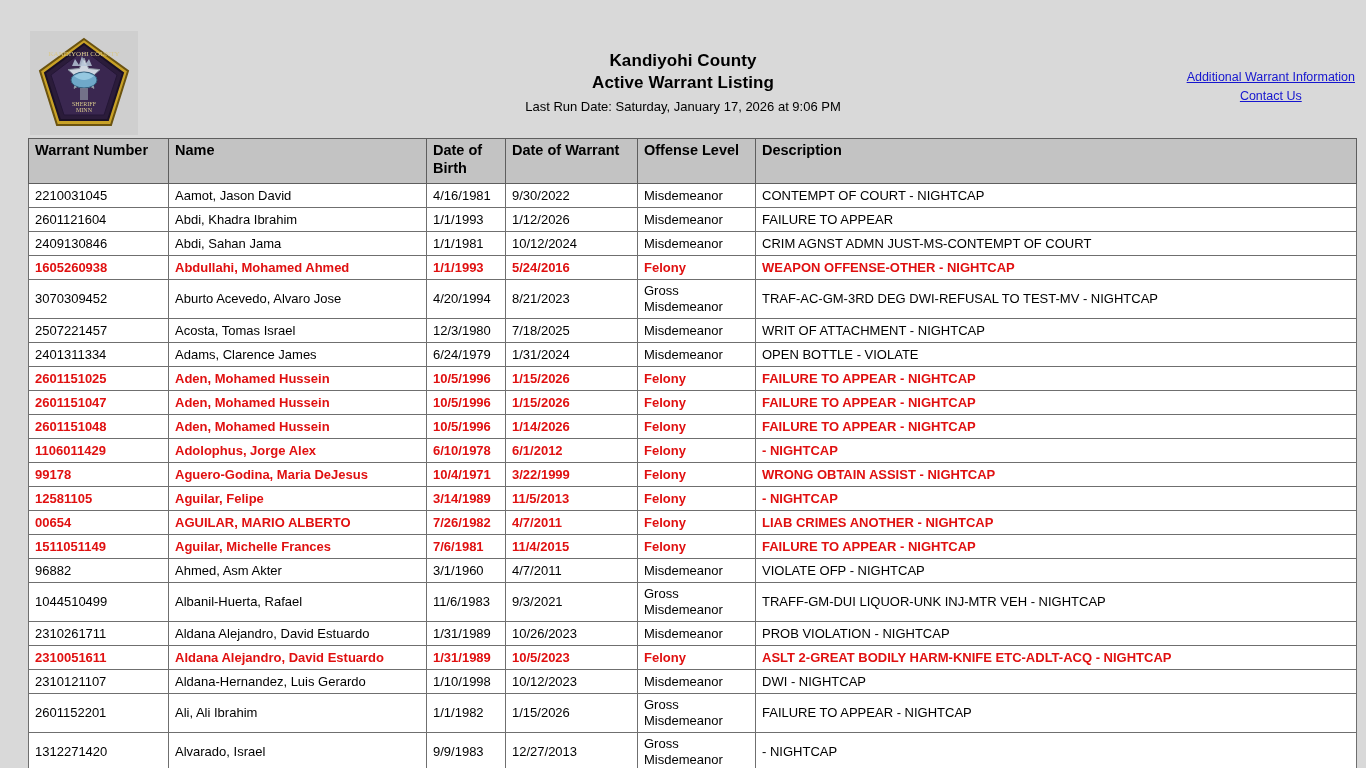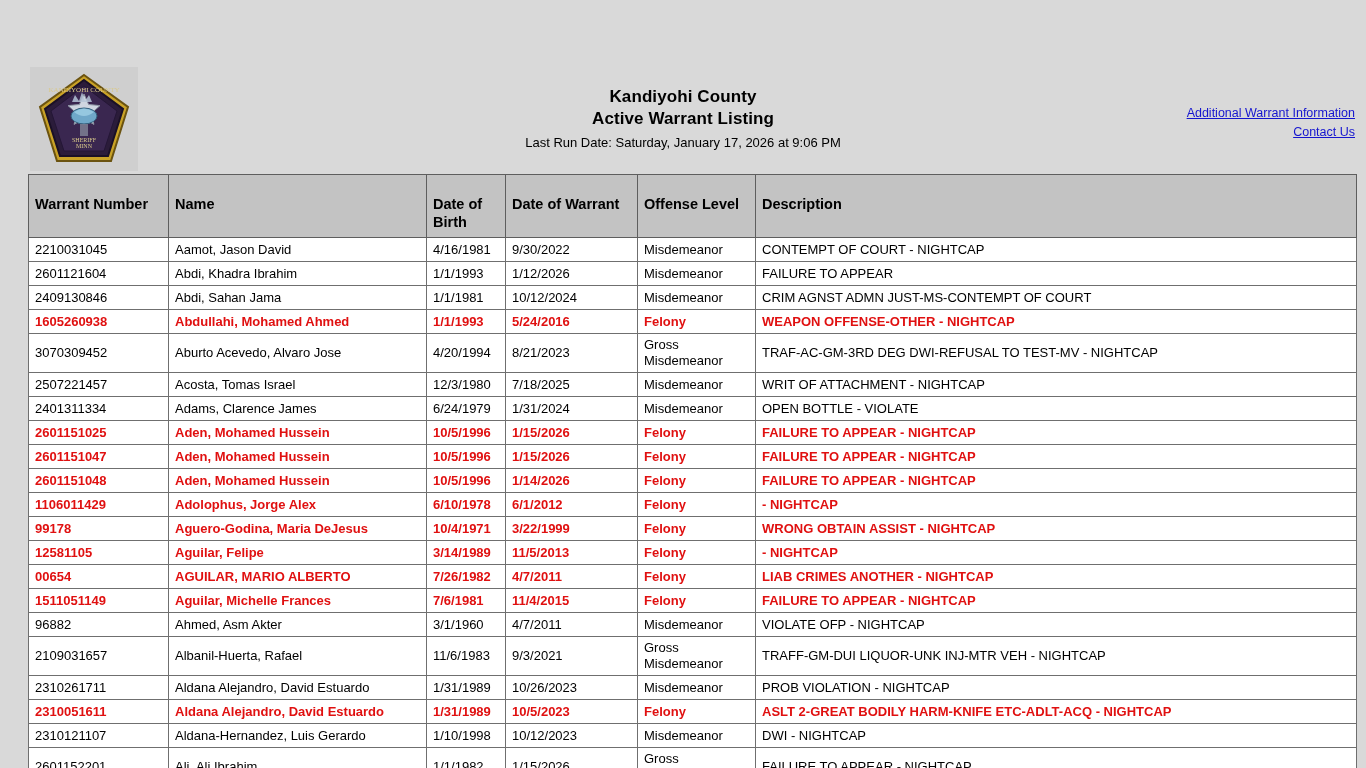--- a/index.html
+++ b/index.html
@@ -22,21 +22,20 @@
     height: 768px;
     box-sizing: border-box;
     background: #d9d9d9;
   }
 
   
   .header {
     position: relative;
     height: 130px;
     padding: 0;
-    margin-top: 36px;
   }
   .badge-wrap {
     position: absolute;
     left: 30px;
     top: 31px;
     width: 108px;
     height: 104px;
     background: #cfcfcf;
     display: flex;
     align-items: center;
@@ -63,21 +62,21 @@
     font-size: 13px;
     line-height: 20px;
     margin-top: 3px;
     color: #000;
   }
 
   .links {
     position: absolute;
     right: 11px;
     top: 68px;
-    text-align: right;
+    text-align: center;
     line-height: 19px;
   }
   .links a {
     display: block;
     color: #1515cf;
     text-decoration: underline;
     font-size: 12.5px;
     cursor: pointer;
   }
 
@@ -107,21 +106,21 @@
     overflow: hidden;
     white-space: normal;
     word-wrap: break-word;
   }
   table.warrants thead th {
     background: #c3c3c3;
     font-weight: bold;
     font-size: 14.5px;
     line-height: 18px;
     vertical-align: top;
-    padding-top: 20px;
+    padding-top: 2px;
     padding-bottom: 6px;
     height: 34px;
     border: 1px solid #5e5e5e;
   }
   table.warrants tbody td {
     background: #fff;
     height: 17px;
   }
   tr.felony td {
     color: #e01010;
@@ -314,21 +313,21 @@
           </tr>
           <tr>
             <td>96882</td>
             <td>Ahmed, Asm Akter</td>
             <td>3/1/1960</td>
             <td>4/7/2011</td>
             <td>Misdemeanor</td>
             <td>VIOLATE OFP - NIGHTCAP</td>
           </tr>
           <tr>
-            <td>2109031657</td>
+            <td>1044510499</td>
             <td>Albanil-Huerta, Rafael</td>
             <td>11/6/1983</td>
             <td>9/3/2021</td>
             <td>Gross Misdemeanor</td>
             <td>TRAFF-GM-DUI LIQUOR-UNK INJ-MTR VEH - NIGHTCAP</td>
           </tr>
           <tr>
             <td>2310261711</td>
             <td>Aldana Alejandro, David Estuardo</td>
             <td>1/31/1989</td>

